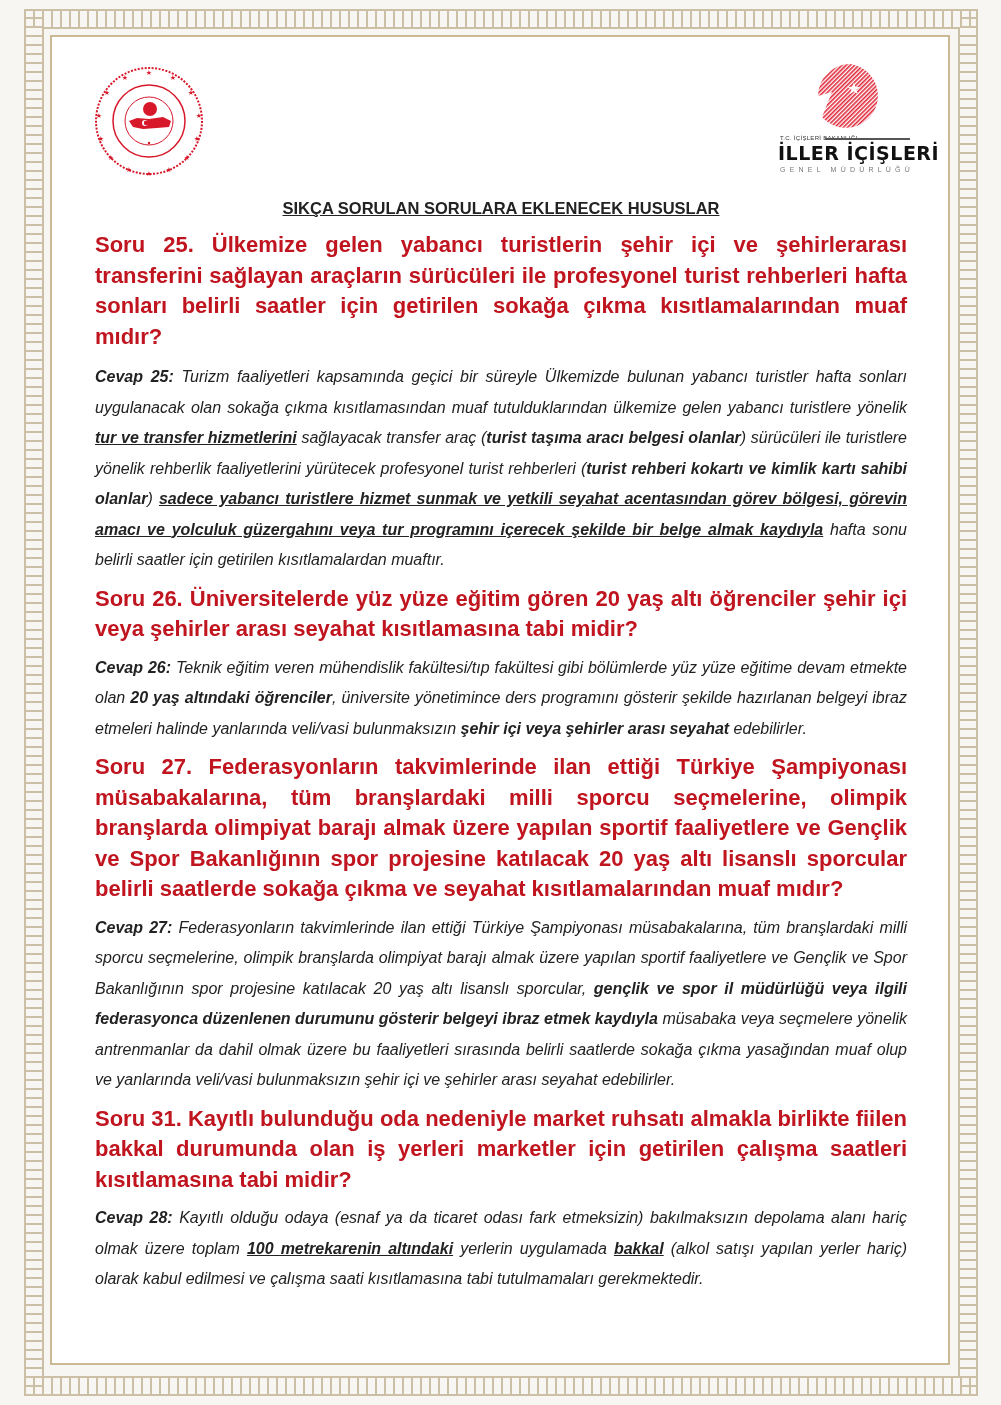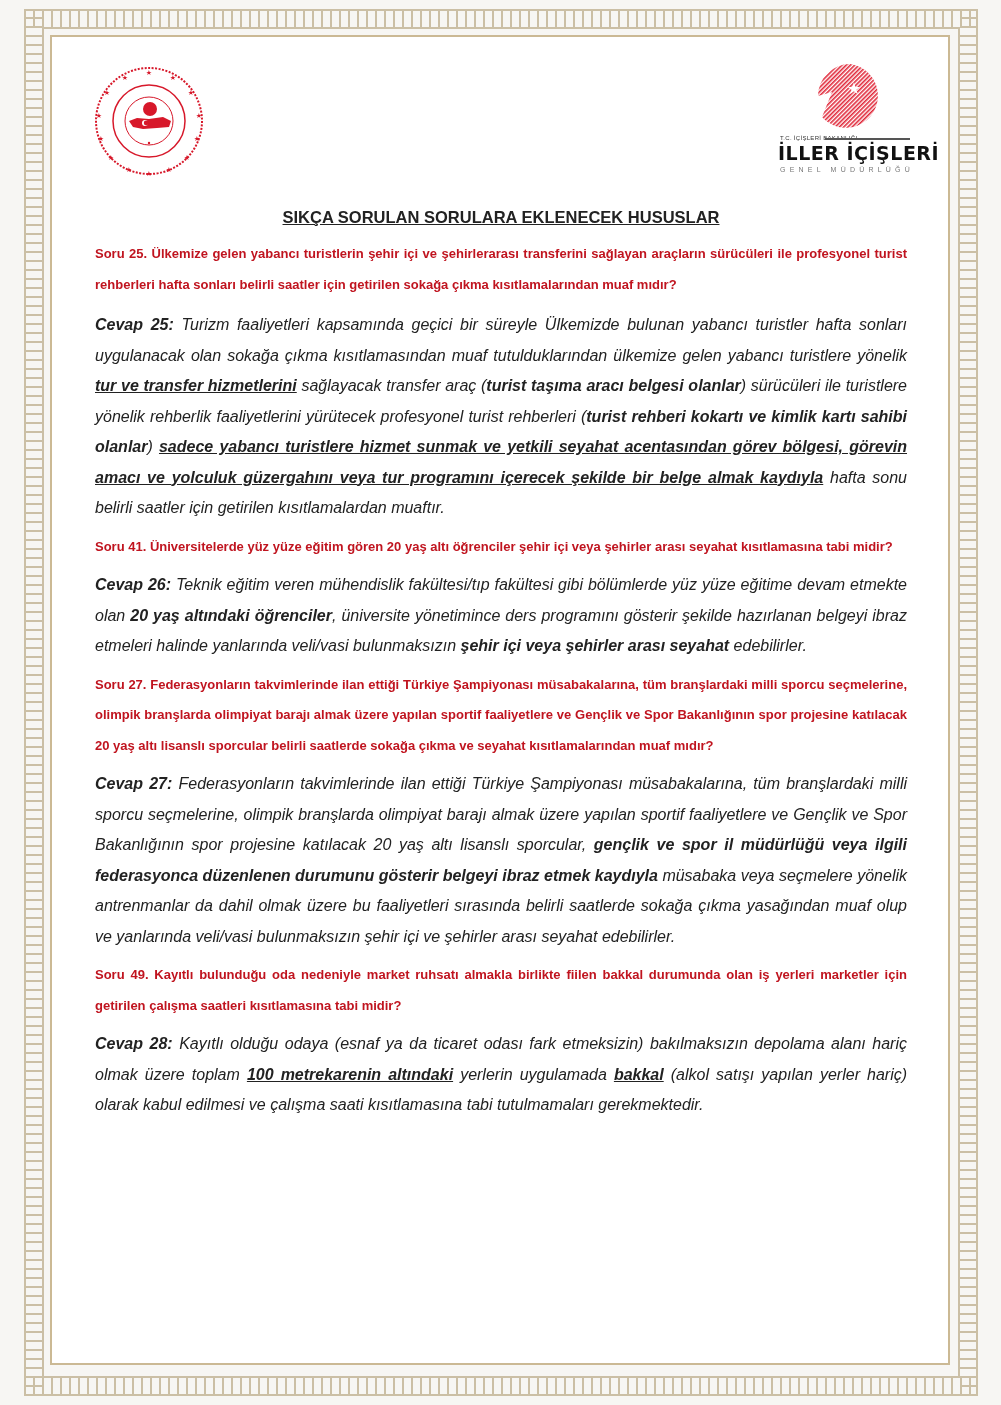--- a/index.html
+++ b/index.html
@@ -32,27 +32,27 @@
       position: absolute; left: 50px; top: 35px; width: 900px; height: 1330px;
       background: #ffffff; border: 2px solid #cbb994; box-sizing: border-box;
     }
     .logo-left { position: absolute; left: 93px; top: 65px; width: 112px; height: 112px; }
     .logo-right { position: absolute; left: 780px; top: 62px; width: 135px; height: 120px; }
     .lr-small { position: absolute; left: 0; top: 73px; font-size: 6px; color: #333; letter-spacing: 0.3px; white-space: nowrap; }
     .lr-line { position: absolute; left: 45px; top: 76px; width: 85px; height: 2px; background: #555; }
     .lr-big { position: absolute; left: -2px; top: 80px; font-size: 19px; font-weight: bold; color: #111; white-space: nowrap; letter-spacing: 0.5px; font-family: "DejaVu Sans", sans-serif; }
     .lr-sub { position: absolute; left: 0; top: 104px; font-size: 7px; color: #777; letter-spacing: 4.2px; white-space: nowrap; }
 
-    .content { position: absolute; left: 95px; top: 205px; width: 812px; }
+    .content { position: absolute; left: 95px; top: 196px; width: 812px; }
     .title {
       text-align: center; font-weight: bold; font-size: 16.5px; color: #222;
       text-decoration: underline; margin: 0 0 10px 0; line-height: 24px;
     }
     .q {
-      color: #c0141f; font-weight: bold; font-size: 13px; line-height: 30.5px;
+      color: #c0141f; font-weight: bold; font-size: 22px; line-height: 30.5px;
       text-align: justify; margin: 0 0 8px 0;
     }
     .a {
       color: #222; font-style: italic; font-size: 16px; line-height: 30.5px;
       text-align: justify; margin: 0 0 8px 0;
     }
     .a b { font-weight: bold; }
     .a .lbl { font-weight: bold; }
     .u { text-decoration: underline; }
     .q25 { margin-bottom: 10px; }
@@ -111,27 +111,27 @@
 </div>
 
 <div class="content">
   <div class="title">SIKÇA SORULAN SORULARA EKLENECEK HUSUSLAR</div>
 
   <p class="q q25">Soru 25. Ülkemize gelen yabancı turistlerin şehir içi ve şehirlerarası transferini sağlayan araçların sürücüleri ile profesyonel turist rehberleri hafta sonları belirli saatler için getirilen sokağa çıkma kısıtlamalarından muaf mıdır?</p>
   <p class="a">
     <span class="lbl">Cevap 25:</span><span> Turizm faaliyetleri kapsamında geçici bir süreyle Ülkemizde bulunan yabancı turistler hafta sonları uygulanacak olan sokağa çıkma kısıtlamasından muaf tutulduklarından ülkemize gelen yabancı turistlere yönelik </span><b class="u">tur ve transfer hizmetlerini</b><span> sağlayacak transfer araç (</span><b>turist taşıma aracı belgesi olanlar</b><span>) sürücüleri ile turistlere yönelik rehberlik faaliyetlerini yürütecek profesyonel turist rehberleri (</span><b>turist rehberi kokartı ve kimlik kartı sahibi olanlar</b><span>) </span><b class="u">sadece yabancı turistlere hizmet sunmak ve yetkili seyahat acentasından görev bölgesi, görevin amacı ve yolculuk güzergahını veya tur programını içerecek şekilde bir belge almak kaydıyla</b><span> hafta sonu belirli saatler için getirilen kısıtlamalardan muaftır.</span>
   </p>
 
-  <p class="q">Soru 41. Üniversitelerde yüz yüze eğitim gören 20 yaş altı öğrenciler şehir içi veya şehirler arası seyahat kısıtlamasına tabi midir?</p>
+  <p class="q">Soru 26. Üniversitelerde yüz yüze eğitim gören 20 yaş altı öğrenciler şehir içi veya şehirler arası seyahat kısıtlamasına tabi midir?</p>
   <p class="a">
     <span class="lbl">Cevap 26:</span><span> Teknik eğitim veren mühendislik fakültesi/tıp fakültesi gibi bölümlerde yüz yüze eğitime devam etmekte olan </span><b>20 yaş altındaki öğrenciler</b><span>, üniversite yönetimince ders programını gösterir şekilde hazırlanan belgeyi ibraz etmeleri halinde yanlarında veli/vasi bulunmaksızın </span><b>şehir içi veya şehirler arası seyahat</b><span> edebilirler.</span>
   </p>
 
   <p class="q">Soru 27. Federasyonların takvimlerinde ilan ettiği Türkiye Şampiyonası müsabakalarına, tüm branşlardaki milli sporcu seçmelerine, olimpik branşlarda olimpiyat barajı almak üzere yapılan sportif faaliyetlere ve Gençlik ve Spor Bakanlığının spor projesine katılacak 20 yaş altı lisanslı sporcular belirli saatlerde sokağa çıkma ve seyahat kısıtlamalarından muaf mıdır?</p>
   <p class="a">
     <span class="lbl">Cevap 27:</span><span> Federasyonların takvimlerinde ilan ettiği Türkiye Şampiyonası müsabakalarına, tüm branşlardaki milli sporcu seçmelerine, olimpik branşlarda olimpiyat barajı almak üzere yapılan sportif faaliyetlere ve Gençlik ve Spor Bakanlığının spor projesine katılacak 20 yaş altı lisanslı sporcular, </span><b>gençlik ve spor il müdürlüğü veya ilgili federasyonca düzenlenen durumunu gösterir belgeyi ibraz etmek kaydıyla</b><span> müsabaka veya seçmelere yönelik antrenmanlar da dahil olmak üzere bu faaliyetleri sırasında belirli saatlerde sokağa çıkma yasağından muaf olup ve yanlarında veli/vasi bulunmaksızın şehir içi ve şehirler arası seyahat edebilirler.</span>
   </p>
 
-  <p class="q">Soru 49. Kayıtlı bulunduğu oda nedeniyle market ruhsatı almakla birlikte fiilen bakkal durumunda olan iş yerleri marketler için getirilen çalışma saatleri kısıtlamasına tabi midir?</p>
+  <p class="q">Soru 31. Kayıtlı bulunduğu oda nedeniyle market ruhsatı almakla birlikte fiilen bakkal durumunda olan iş yerleri marketler için getirilen çalışma saatleri kısıtlamasına tabi midir?</p>
   <p class="a">
     <span class="lbl">Cevap 28:</span><span> Kayıtlı olduğu odaya (esnaf ya da ticaret odası fark etmeksizin) bakılmaksızın depolama alanı hariç olmak üzere toplam </span><b class="u">100 metrekarenin altındaki</b><span> yerlerin uygulamada </span><b class="u">bakkal</b><span> (alkol satışı yapılan yerler hariç) olarak kabul edilmesi ve çalışma saati kısıtlamasına tabi tutulmamaları gerekmektedir.</span>
   </p>
 </div>
 
 </body></html>

